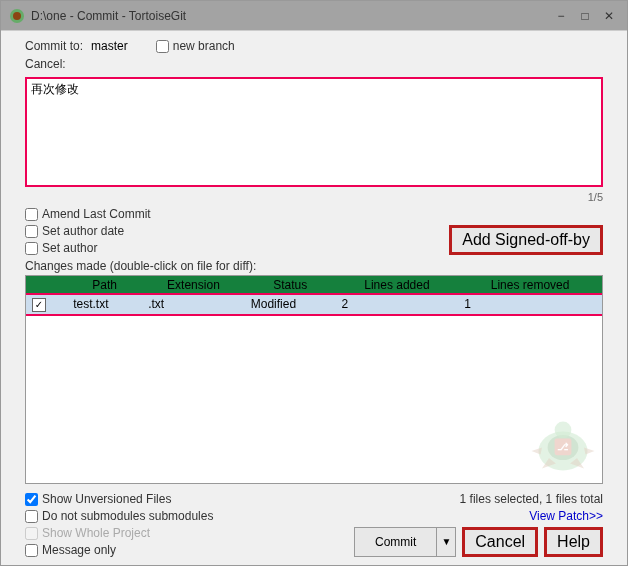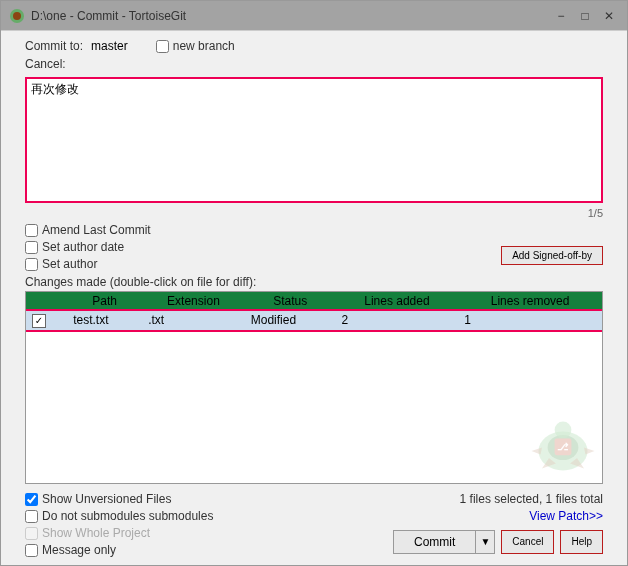--- a/index.html
+++ b/index.html
@@ -83,21 +83,21 @@
       align-items: center;
       gap: 4px;
     }
     .message-label {
       font-size: 12px;
       color: #333;
       margin-bottom: 2px;
     }
     .message-textarea {
       width: 100%;
-      height: 126px;
+      height: 110px;
       border: 1px solid #999;
       resize: none;
       font-size: 12px;
       padding: 2px 4px;
       font-family: inherit;
       background: #fff;
     }
     .message-highlight {
       border: 2px solid #e05;
     }
@@ -106,24 +106,24 @@
       font-size: 11px;
       color: #666;
     }
     .options-section {
       display: flex;
       flex-direction: column;
       gap: 3px;
     }
     .btn {
       background: #e8e8e8;
-      border: 1px solid #b91c1c;
+      border: 3px solid #b91c1c;
       padding: 3px 10px;
       cursor: pointer;
-      font-size: 10px;
+      font-size: 16px;
       font-family: inherit;
     }
     .changes-section {
       flex: 1;
       display: flex;
       flex-direction: column;
       min-height: 0;
     }
     .changes-label {
       font-size: 12px;

